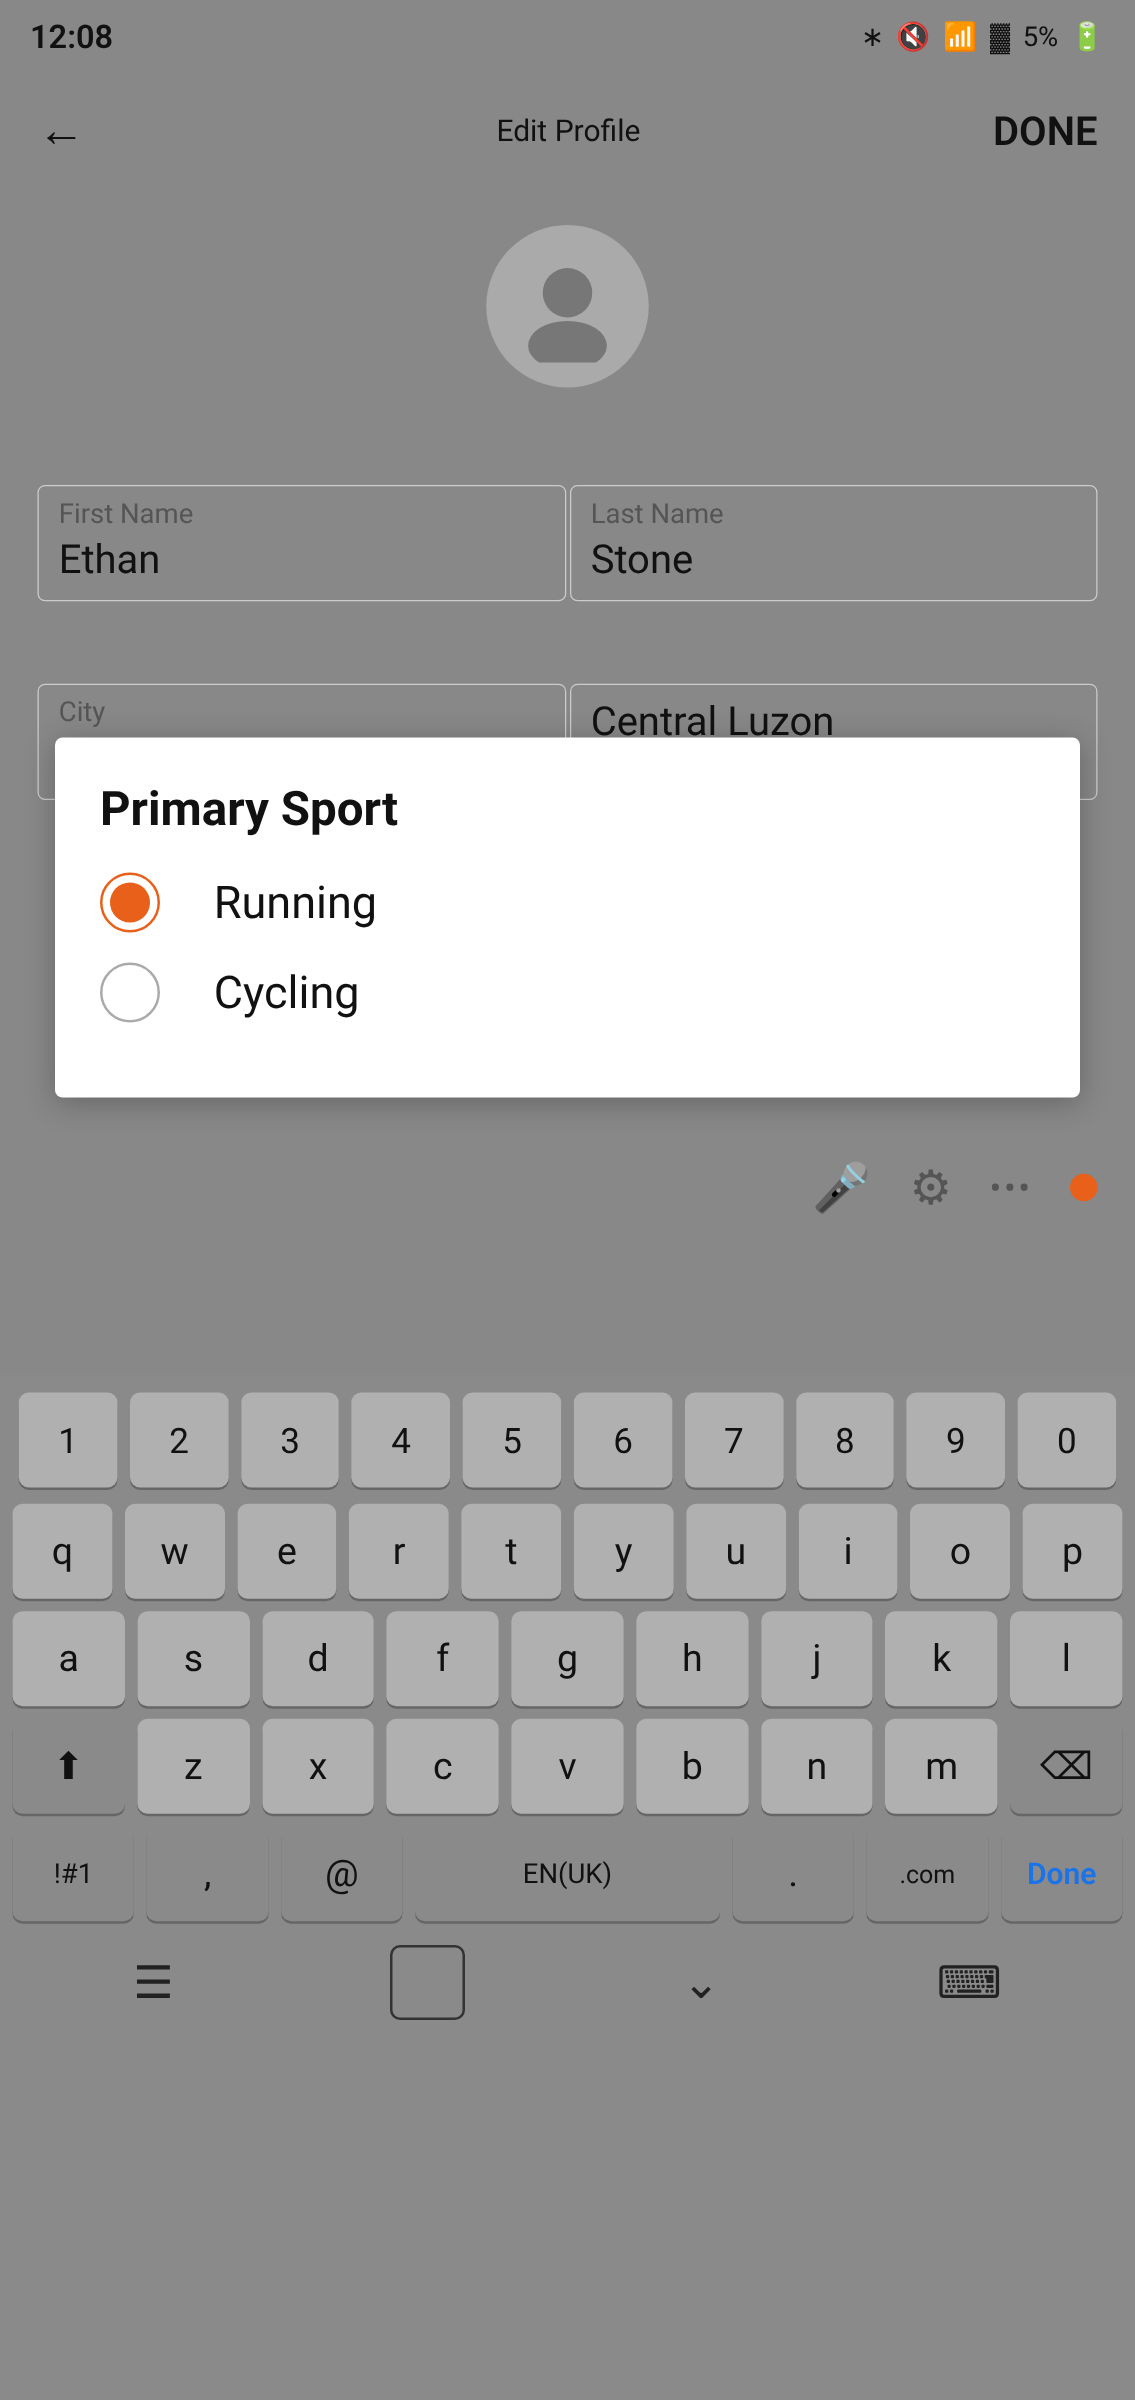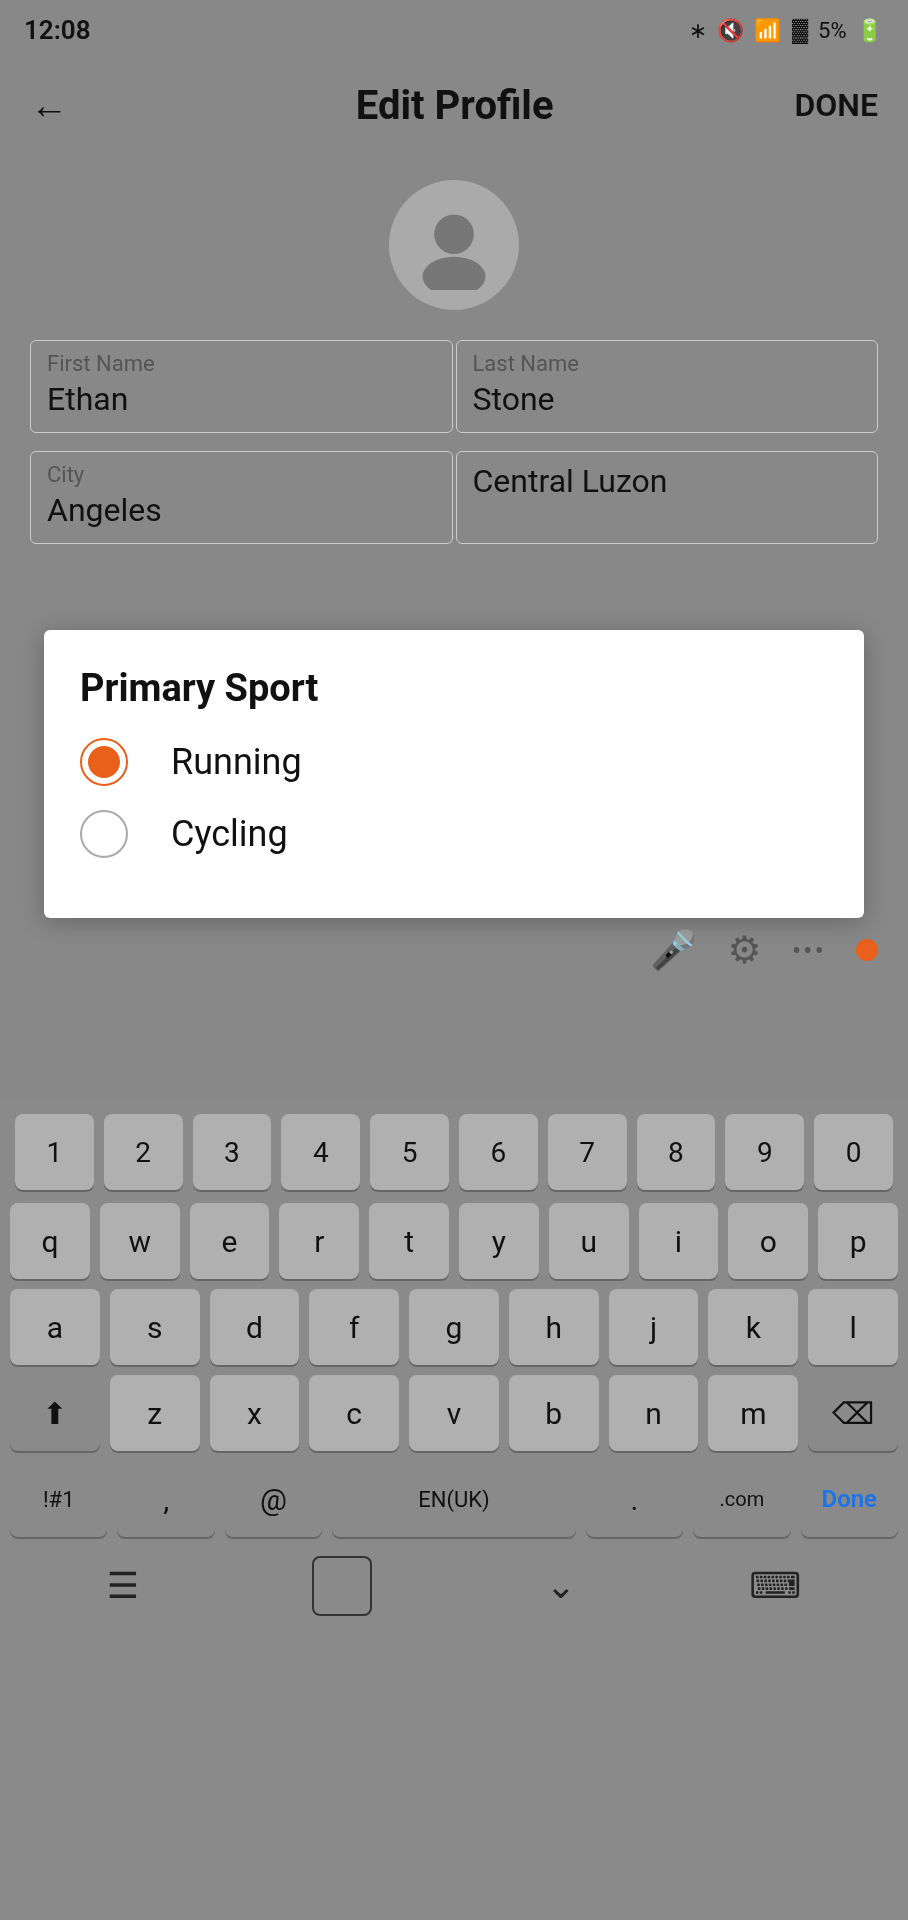--- a/index.html
+++ b/index.html
@@ -46,22 +46,22 @@
       justify-content: space-between;
       padding: 0 30px;
     }
     .back-arrow {
       font-size: 38px;
       color: #111;
       font-weight: 300;
       cursor: pointer;
     }
     .nav-title {
-      font-size: 40px;
-      font-weight: 700;
+      font-size: 24px;
+      font-weight: 400;
       color: #111;
       margin-left: 47px;
     }
     .done-btn {
       font-size: 32px;
       font-weight: 600;
       color: #111;
       cursor: pointer;
     }
 
@@ -93,20 +93,21 @@
     
     .form-section {
       width: 100%;
       background: #888;
       padding: 10px 30px;
     }
     .field-row {
       display: flex;
       gap: 3px;
       margin-bottom: 0;
+      margin-top: 48px;
     }
     .field-group {
       flex: 1;
       position: relative;
       background: #888;
       border: 1.5px solid #ccc;
       border-radius: 6px;
       padding: 10px 16px 14px;
       margin-bottom: 18px;
     }
@@ -125,21 +126,20 @@
     .primary-sport-dialog {
       position: absolute;
       top: 590px;
       left: 44px;
       right: 44px;
       background: #fff;
       border-radius: 6px;
       padding: 36px 36px 36px;
       z-index: 20;
       box-shadow: 0 4px 24px rgba(0,0,0,0.25);
-      margin-top: 40px;
     }
     .dialog-title {
       font-size: 38px;
       font-weight: 700;
       color: #111;
       margin-bottom: 28px;
     }
     .radio-option {
       display: flex;
       align-items: center;

